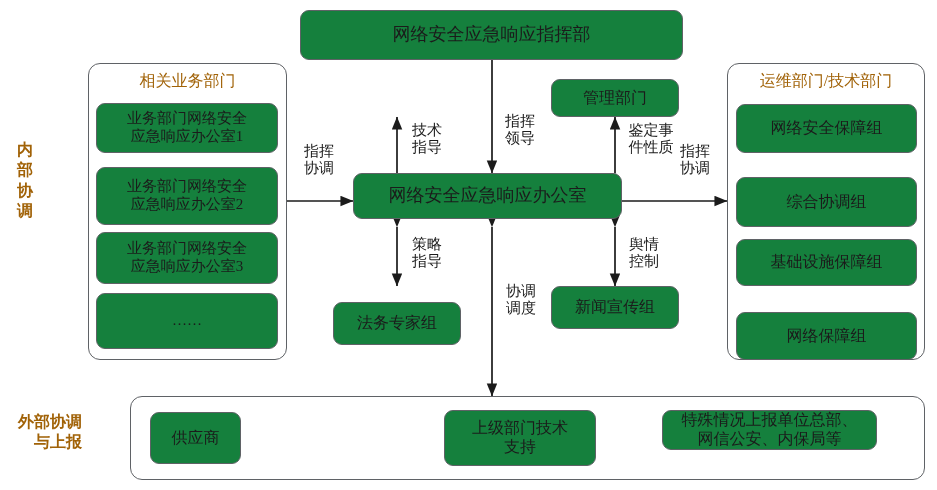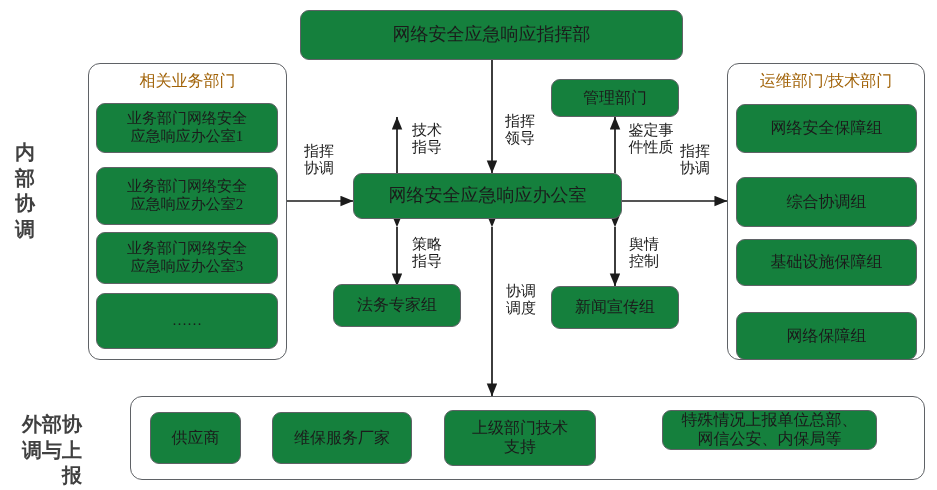--- a/index.html
+++ b/index.html
@@ -40,24 +40,24 @@
   .panel-title{
     position:absolute;
     left:0;right:0;
     text-align:center;
     font-size:16px;
     color:#a16207;
   }
   .side-label{
     position:absolute;
     font-weight:bold;
-    font-size:20px;
+    font-size:16px;
     line-height:1.28;
     text-align:center;
-    color:#404040;
+    color:#a16207;
     font-family:"Liberation Sans","DejaVu Sans",sans-serif;
   }
   .side-label.vertical{
     width:22px;
   }
   .arrow-label{
     position:absolute;
     font-size:15px;
     line-height:1.15;
     text-align:center;
@@ -126,28 +126,27 @@
   <div class="box" style="left:736px; top:104px; width:181px; height:49px;">网络安全保障组</div>
   <div class="box" style="left:736px; top:177px; width:181px; height:50px;">综合协调组</div>
   <div class="box" style="left:736px; top:239px; width:181px; height:47px;">基础设施保障组</div>
   <div class="box" style="left:736px; top:300px; width:181px; height:48px;margin-top:12px;">网络保障组</div>
 
 
   <div class="box" style="left:551px; top:79px; width:128px; height:38px;">管理部门</div>
 
   <div class="box" style="left:353px; top:173px; width:269px; height:46px; font-size:18px;">网络安全应急响应办公室</div>
 
-  <div class="box" style="left:333px; top:284px; width:128px; height:43px;">法务专家组</div>
+  <div class="box" style="left:333px; top:302px; width:128px; height:43px;">法务专家组</div>
 
   <div class="box" style="left:551px; top:286px; width:128px; height:43px;">新闻宣传组</div>
 
   <div class="panel" style="left:130px; top:396px; width:795px; height:84px;"></div>
 
   <div class="box" style="left:150px; top:412px; width:91px; height:52px;">供应商</div>
-  <div class="box" style="left:272px; top:412px; width:140px; height:52px;">维保服务厂家</div>
   <div class="box" style="left:444px; top:410px; width:152px; height:56px;">上级部门技术
 支持</div>
   <div class="box" style="left:637px; top:410px; width:215px; height:40px;margin-left:25px;">特殊情况上报单位总部、
 网信公安、内保局等</div>
 
   <div class="arrow-label" style="left:497px; top:113px; width:46px;">指挥
 领导</div>
 
   <div class="arrow-label" style="left:404px; top:122px; width:46px;">技术
 指导</div>

